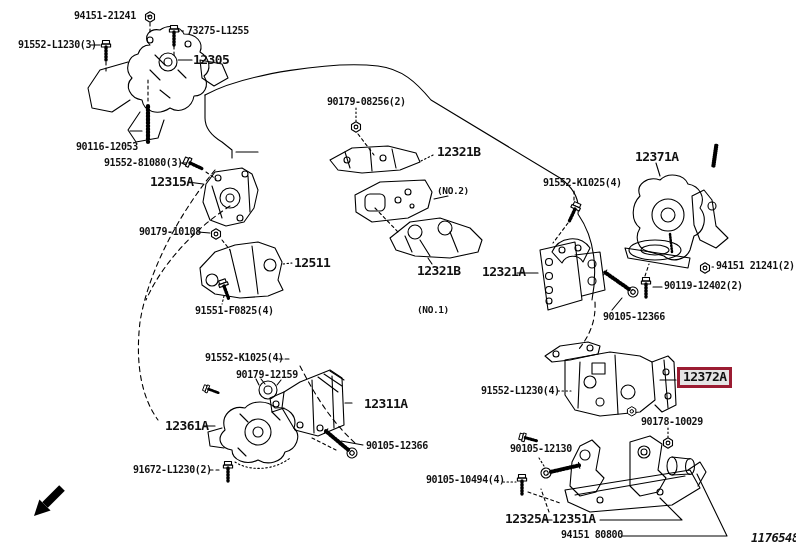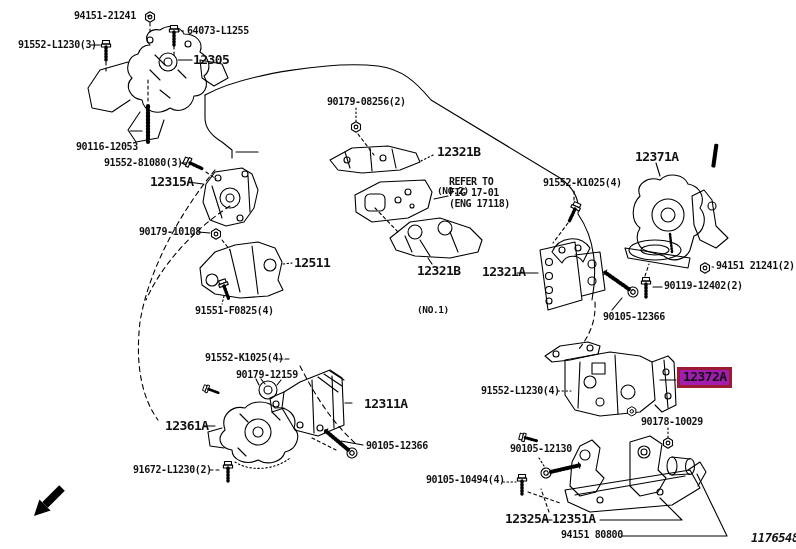--- a/index.html
+++ b/index.html
@@ -11,21 +11,21 @@
   #stage svg{position:absolute;left:0;top:0;}
   .lbl{
     position:absolute;white-space:nowrap;
     font-size:10px;font-weight:bold;letter-spacing:-0.4px;line-height:1.05;
     color:#101010;background:transparent;
   }
   .lbl.lg{font-size:13px;letter-spacing:-0.6px;}
   .lbl .sub{display:block;font-size:9.5px;letter-spacing:-0.4px;font-weight:bold;margin-top:27px;}
   .lbl.highlight{
     border:3px solid var(--highlight,#9b1c32);
-    padding:0 3px 1px 3px;background:#a21caf;
+    padding:0 3px 1px 3px;background:#e5e5e5;
   }
   .note{position:absolute;font-size:10px;font-weight:bold;letter-spacing:-0.5px;line-height:1.08;white-space:nowrap;}
   .fig-code{position:absolute;font-size:12px;font-weight:bold;letter-spacing:-0.4px;font-style:italic;}
   .front-marker{position:absolute;left:76px;top:486px;line-height:1.25;font-weight:bold;}
   .front-marker .jp{display:block;font-size:10px;letter-spacing:1px;}
   .front-marker .en{display:block;font-size:10.5px;letter-spacing:-0.3px;}
 </style>
 </head>
 <body>
 
@@ -290,38 +290,33 @@
       <path d="M622,536 L727,536 L697,474"></path>
     </g>
 
     <g fill="#000" stroke="none">
       <path d="M64.8,490.8 L59.2,485.2 L42.2,502.2 L47.8,507.8 Z"></path>
       <path d="M34,516 L50.6,510.6 L39.4,499.4 Z"></path>
     </g>
   </svg>
 
   <div class="lbl" style="left:74px;top:11px">94151-21241</div>
-  <div class="lbl" style="left:187px;top:26px">64073-L1255</div>
+  <div class="lbl" style="left:187px;top:26px">73275-L1255</div>
   <div class="lbl" style="left:18px;top:40px">91552-L1230(3)</div>
   <div class="lbl lg" style="left:193px;top:53px">12305</div>
   <div class="lbl" style="left:76px;top:142px">90116-12053</div>
   <div class="lbl" style="left:104px;top:158px">91552-81080(3)</div>
   <div class="lbl lg" style="left:150px;top:175px">12315A</div>
   <div class="lbl" style="left:327px;top:97px">90179-08256(2)</div>
 
   <div class="lbl lg" style="left:437px;top:145px">
     <span>12321B</span>
     <span class="sub">(NO.2)</span>
   </div>
 
-  <div class="note" style="left:449px;top:177px">
-    <span style="display:block">REFER TO</span>
-    <span style="display:block">FIG 17-01</span>
-    <span style="display:block">(ENG 17118)</span>
-  </div>
 
   <div class="lbl" style="left:139px;top:227px">90179-10108</div>
   <div class="lbl lg" style="left:294px;top:256px">12511</div>
   <div class="lbl" style="left:195px;top:306px">91551-F0825(4)</div>
 
   <div class="lbl lg" style="left:417px;top:264px">
     <span>12321B</span>
     <span class="sub">(NO.1)</span>
   </div>
 

